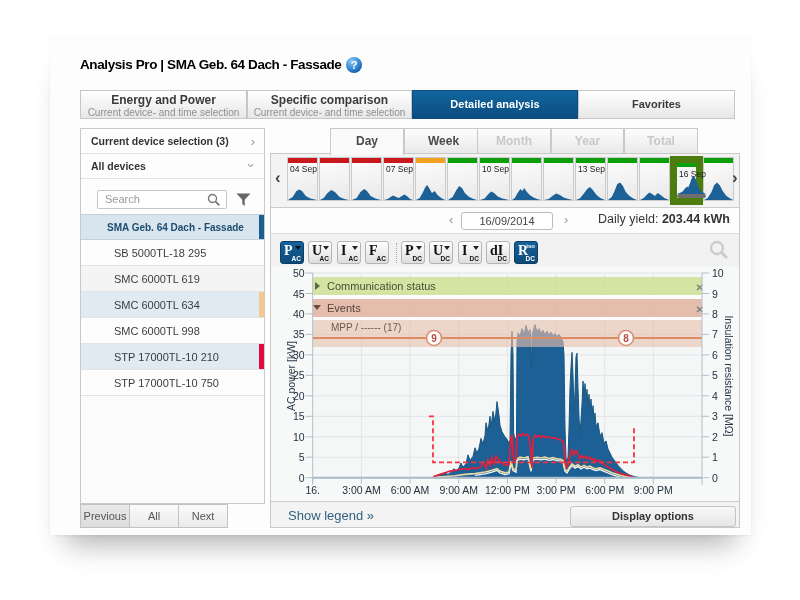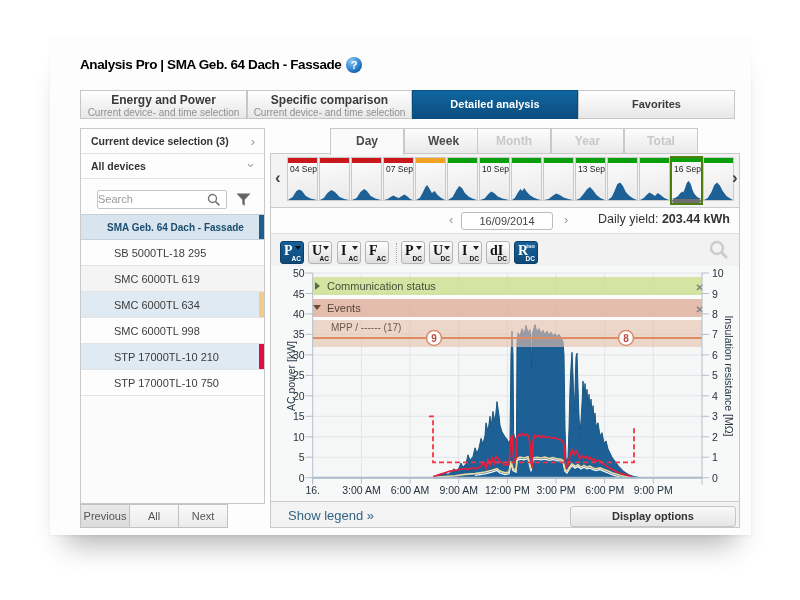--- a/index.html
+++ b/index.html
@@ -23,21 +23,21 @@
 
 #lp { position:absolute; left:30px; top:93px; width:185px; height:376px;
   border:1px solid #c9c9c9; background:#fbfbfb; }
 .lph { position:relative; height:25px; line-height:25px; background:#fdfdfd;
   border-bottom:1px solid #e2e2e2; font-size:10.5px; font-weight:bold; color:#333;
   padding-left:10px; }
 .chev { position:absolute; right:9px; top:0; color:#999; font-size:13px; font-weight:normal; }
 #searcharea { position:relative; height:35px; background:#fdfdfd; }
 #sbox { position:absolute; left:16px; top:11px; width:130px; height:19px;
   border:1px solid #c5c5c5; border-radius:2px; background:#fff; font-size:11px;
-  color:#999; line-height:17px; }
+  color:#999; line-height:17px; padding-left:7px; }
 #sico { position:absolute; left:126px; top:14px; }
 #fico { position:absolute; left:155px; top:14px; }
 .drow { position:relative; height:26px; line-height:26px; font-size:11px; color:#3c3c3c;
   padding-left:33px; border-bottom:1px solid #e4e4e4; background:#fdfdfd;
   white-space:nowrap; overflow:hidden; }
 .rg { background:#f4f4f4; }
 .rw { background:#fdfdfd; }
 .r1 { background:#d8e4ee; font-weight:bold; color:#1c4d70; padding-left:26px; font-size:10px;
   border-top:1px solid #c6cfd8; border-bottom:1px solid #c6cfd8; }
 .rs { background:#dfeaf2; }
@@ -56,21 +56,21 @@
 
 #rp { position:absolute; left:220px; top:118px; width:470px; height:375px;
   border:1px solid #c9c9c9; background:#fff; }
 #tl { position:absolute; left:0; top:0; width:468px; height:54px; background:#f3f3f3;
   border-bottom:1px solid #ccc; }
 .cell { position:absolute; top:3px; width:31px; height:44px; border:1px solid #c9c9c9;
   background:linear-gradient(165deg,#fdfdfd,#e9e9e9); }
 .cell .bar { position:absolute; left:0; top:0; width:100%; height:5px; }
 .clab { position:absolute; left:2px; top:6px; font-size:8.5px; color:#222; white-space:nowrap; }
 .hill { position:absolute; left:0; bottom:0; }
-.sel { border:2px solid #4d7c0f; top:2px; height:49px; width:33px; background:#f5f5f5; z-index:3; }
+.sel { border:7px solid #4d7c0f; top:2px; height:49px; width:33px; background:#f5f5f5; z-index:3; }
 .sel .bar { top:0; height:4px; }
 .sel .hill { bottom:4px; }
 .handle { position:absolute; left:0px; bottom:0px; width:29px; height:4px;
   background:#6e6e6e; border-radius:2px; }
 .tlarrow { position:absolute; top:14px; font-size:17px; color:#444; font-weight:bold; }
 
 #daterow { position:absolute; left:0; top:55px; width:468px; height:25px; background:#fdfdfd;
   border-bottom:1px solid #ddd; }
 .dchev { position:absolute; top:3px; font-size:13px; color:#999; }
 #dbox { position:absolute; left:190px; top:3px; width:92px; height:18px; background:#fff;

